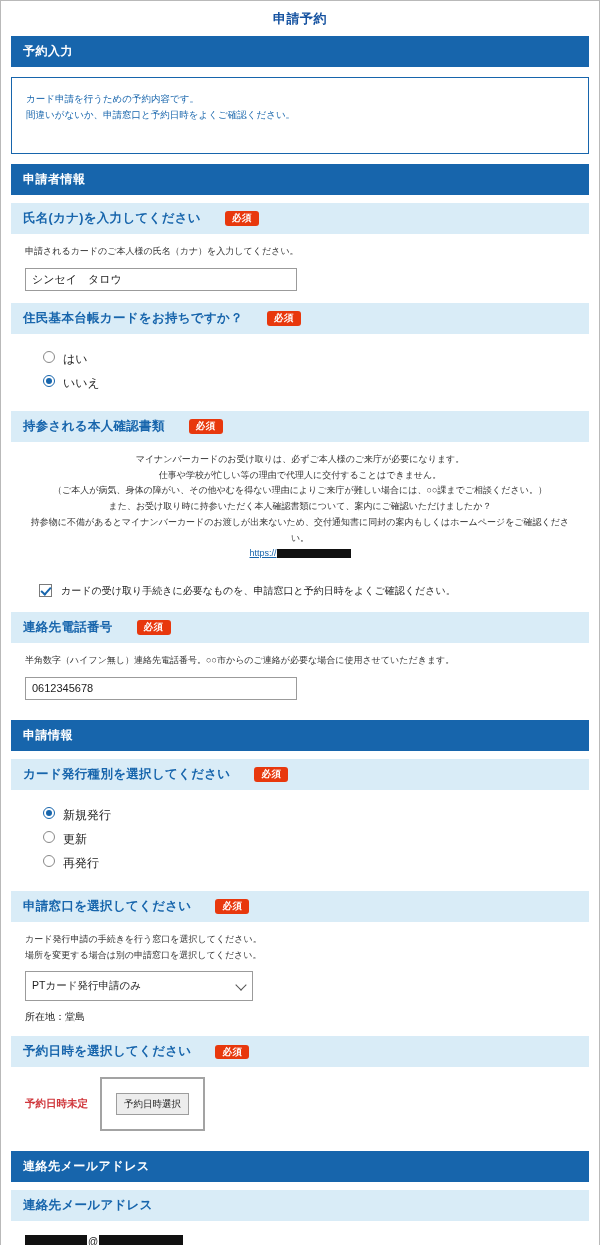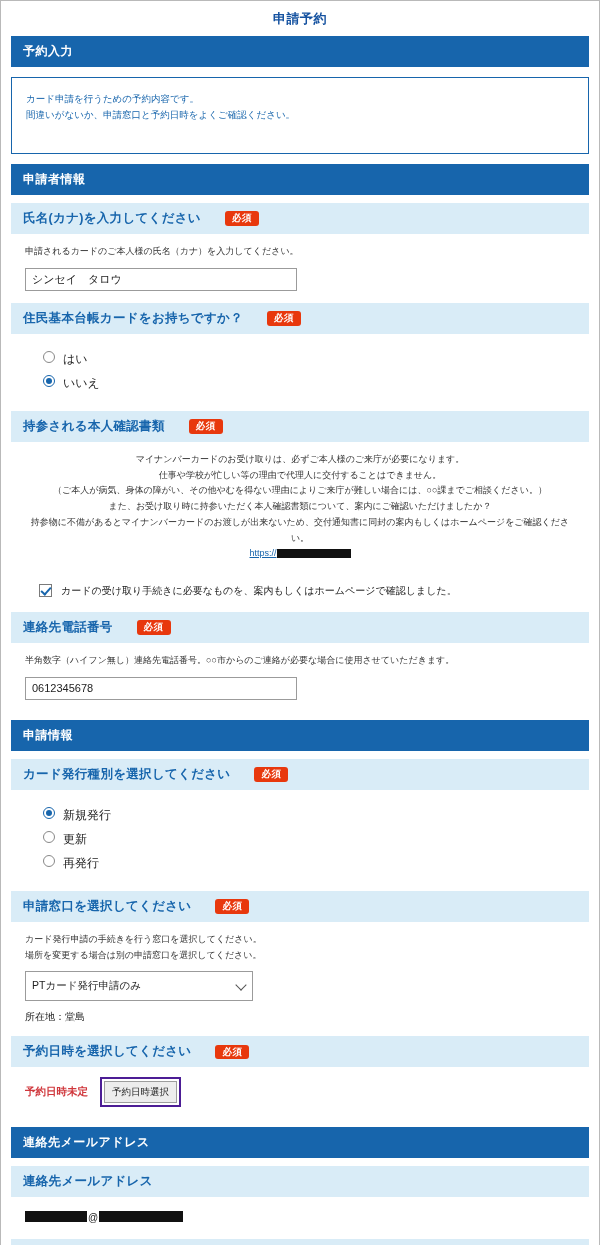--- a/index.html
+++ b/index.html
@@ -207,22 +207,22 @@
     align-items: center;
     gap: 12px;
     padding: 10px 14px 12px 14px;
   }
   .resv-status {
     font-size: 10.5px;
     color: #d0383d;
     font-weight: bold;
   }
   .btn-outline-red {
-    border: 2px solid #4c1d95;
-    padding: 2px;
+    border: 2px solid #a3a3a3;
+    padding: 14px;
     display: inline-block;
   }
   .btn-gray {
     background: #ededed;
     border: 1px solid #9d9d9d;
     font-size: 9.5px;
     padding: 4px 7px;
     color: #222;
     font-family: "Liberation Sans", sans-serif;
     cursor: pointer;
@@ -290,21 +290,21 @@
         <div>仕事や学校が忙しい等の理由で代理人に交付することはできません。</div>
         <div>（ご本人が病気、身体の障がい、その他やむを得ない理由によりご来庁が難しい場合には、○○課までご相談ください。）</div>
         <div>また、お受け取り時に持参いただく本人確認書類について、案内にご確認いただけましたか？</div>
         <div>持参物に不備があるとマイナンバーカードのお渡しが出来ないため、交付通知書に同封の案内もしくはホームページをご確認ください。</div>
         <div>
           <a class="link-blue" href="#">https://</a><span class="redacted" style="width:74px;"></span>
         </div>
       </div>
       <div class="check-row">
         <span class="checkbox checked"></span>
-        <span>カードの受け取り手続きに必要なものを、案内もしくはホームページで確認しました。</span>
+        <span>カードの受け取り手続きに必要なものを、申請窓口と予約日時をよくご確認ください。</span>
       </div>
     </div>
 
     <div class="bar-light">
       <span>連絡先電話番号</span>
       <span class="badge-required">必須</span>
     </div>
     <div class="field-block">
       <div class="help-text">半角数字（ハイフン無し）連絡先電話番号。○○市からのご連絡が必要な場合に使用させていただきます。</div>
       <input type="text" class="input-w270" value="0612345678" style="">

